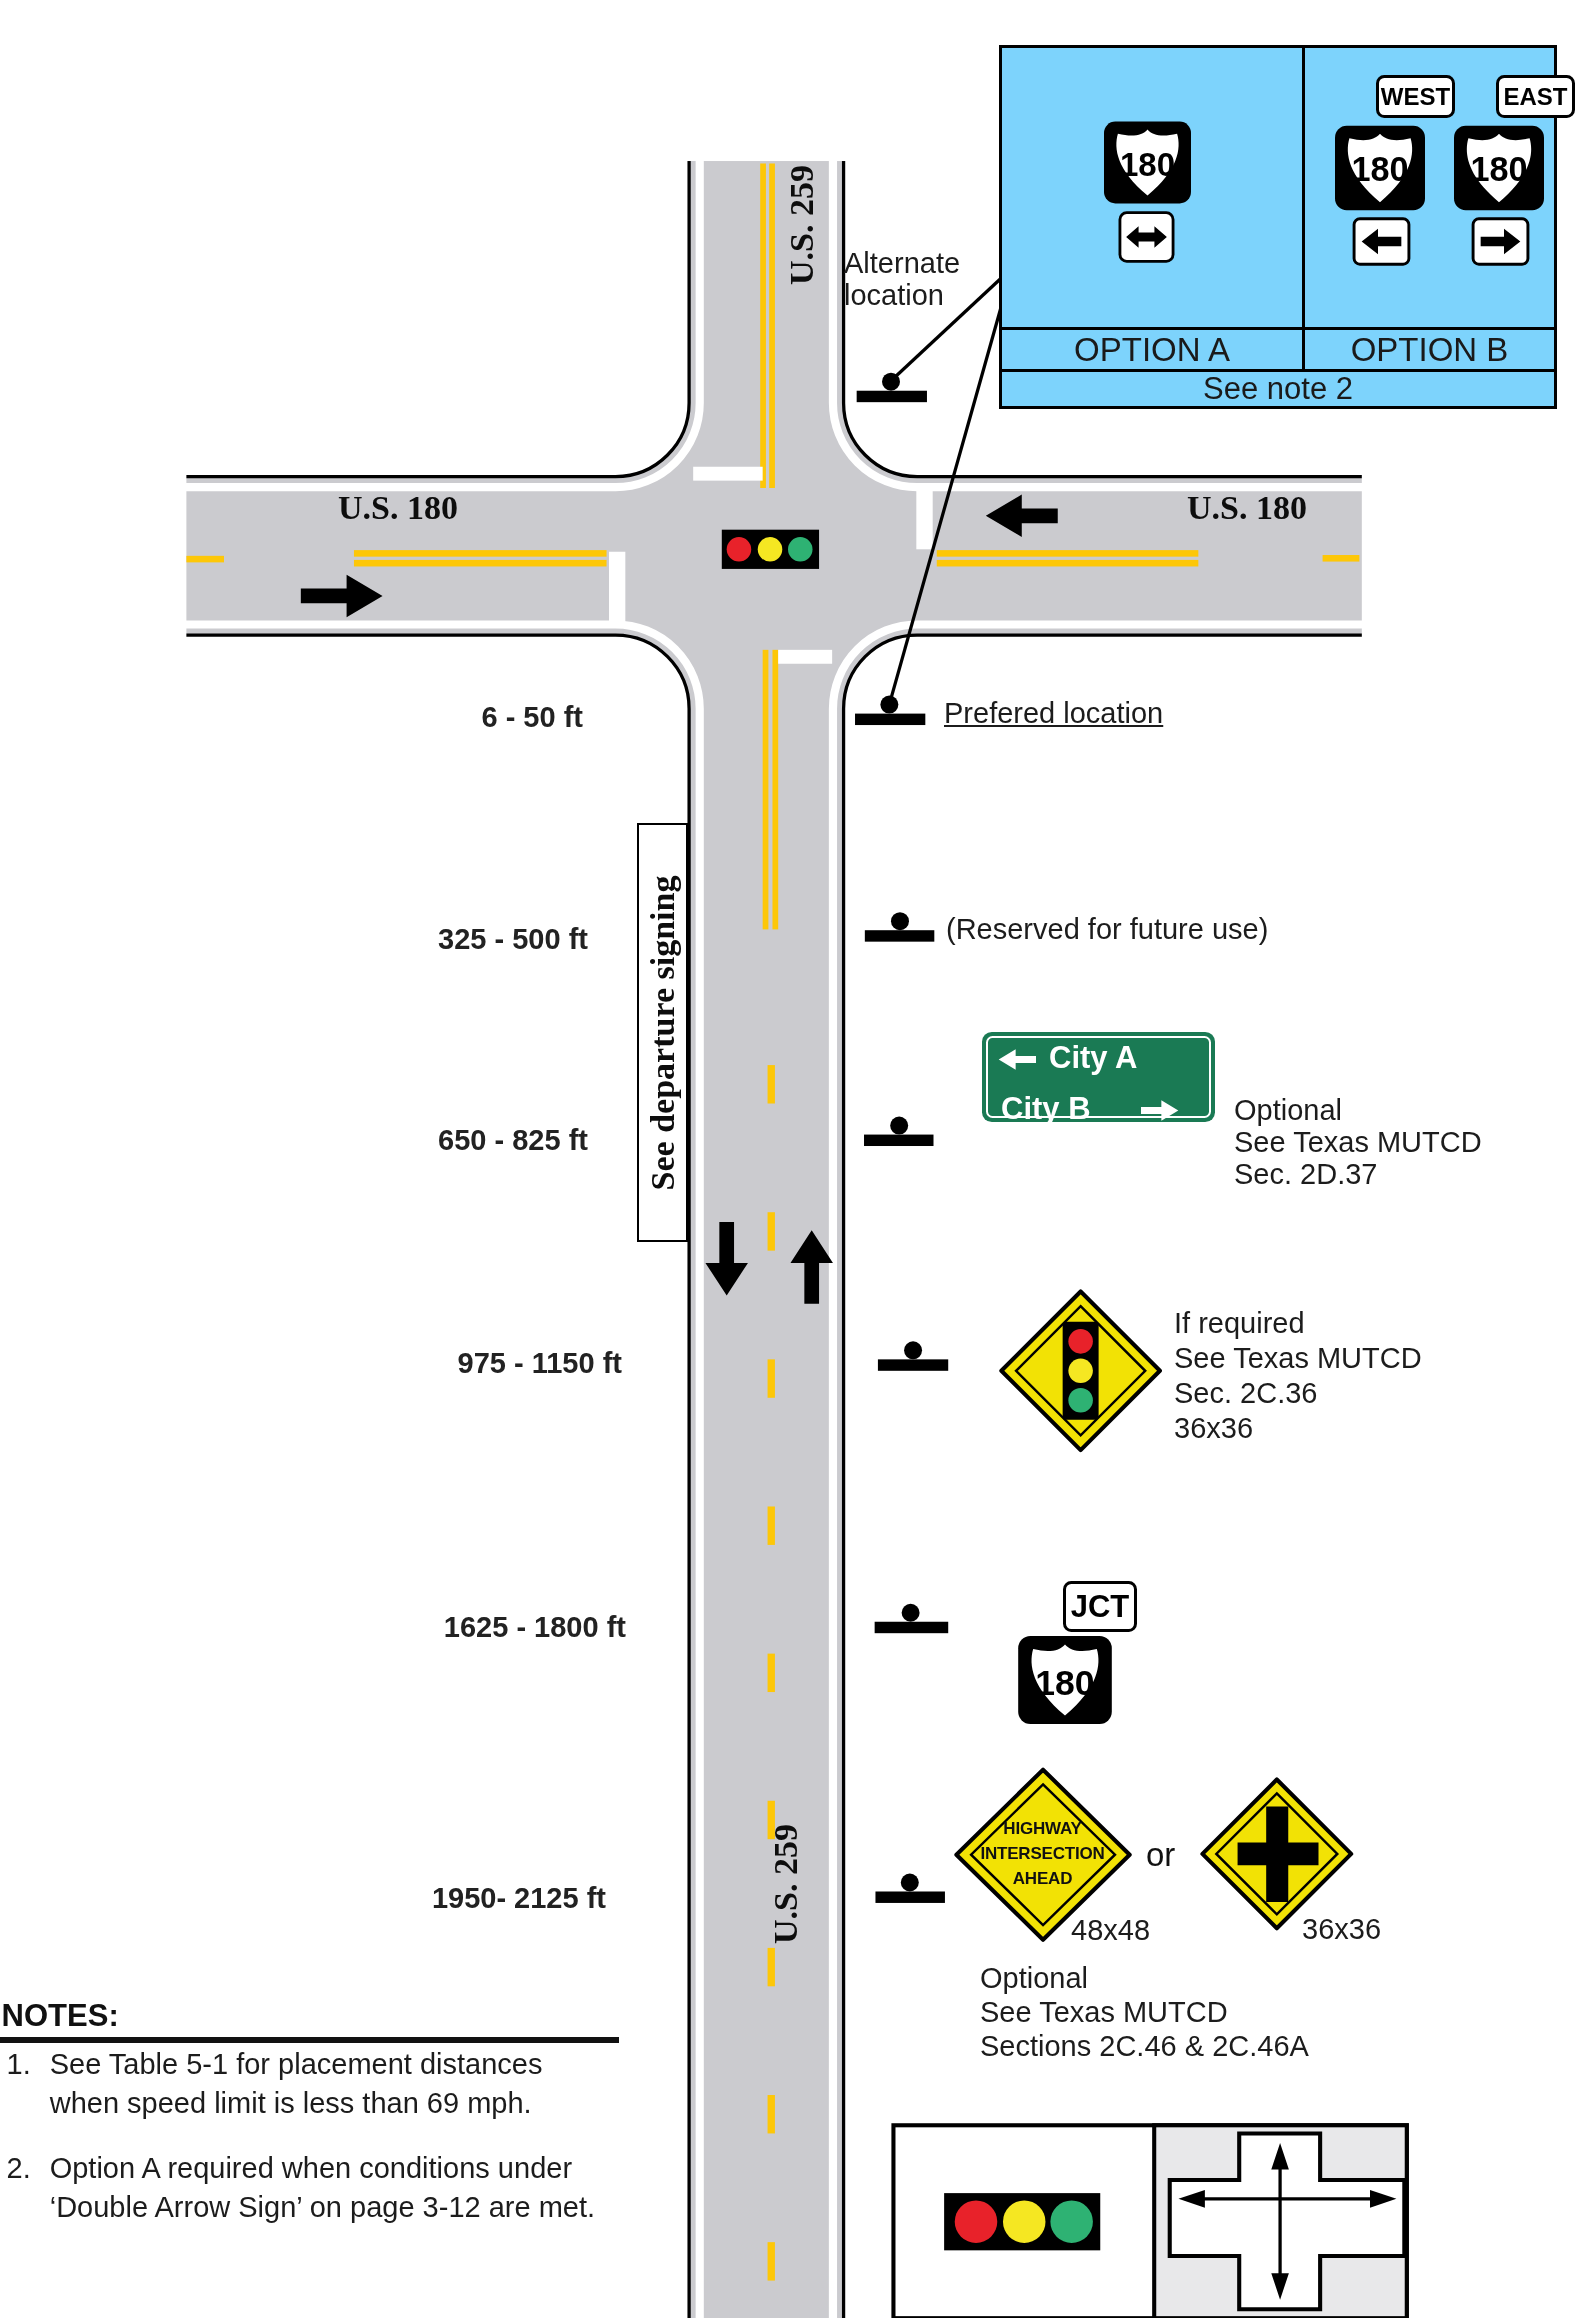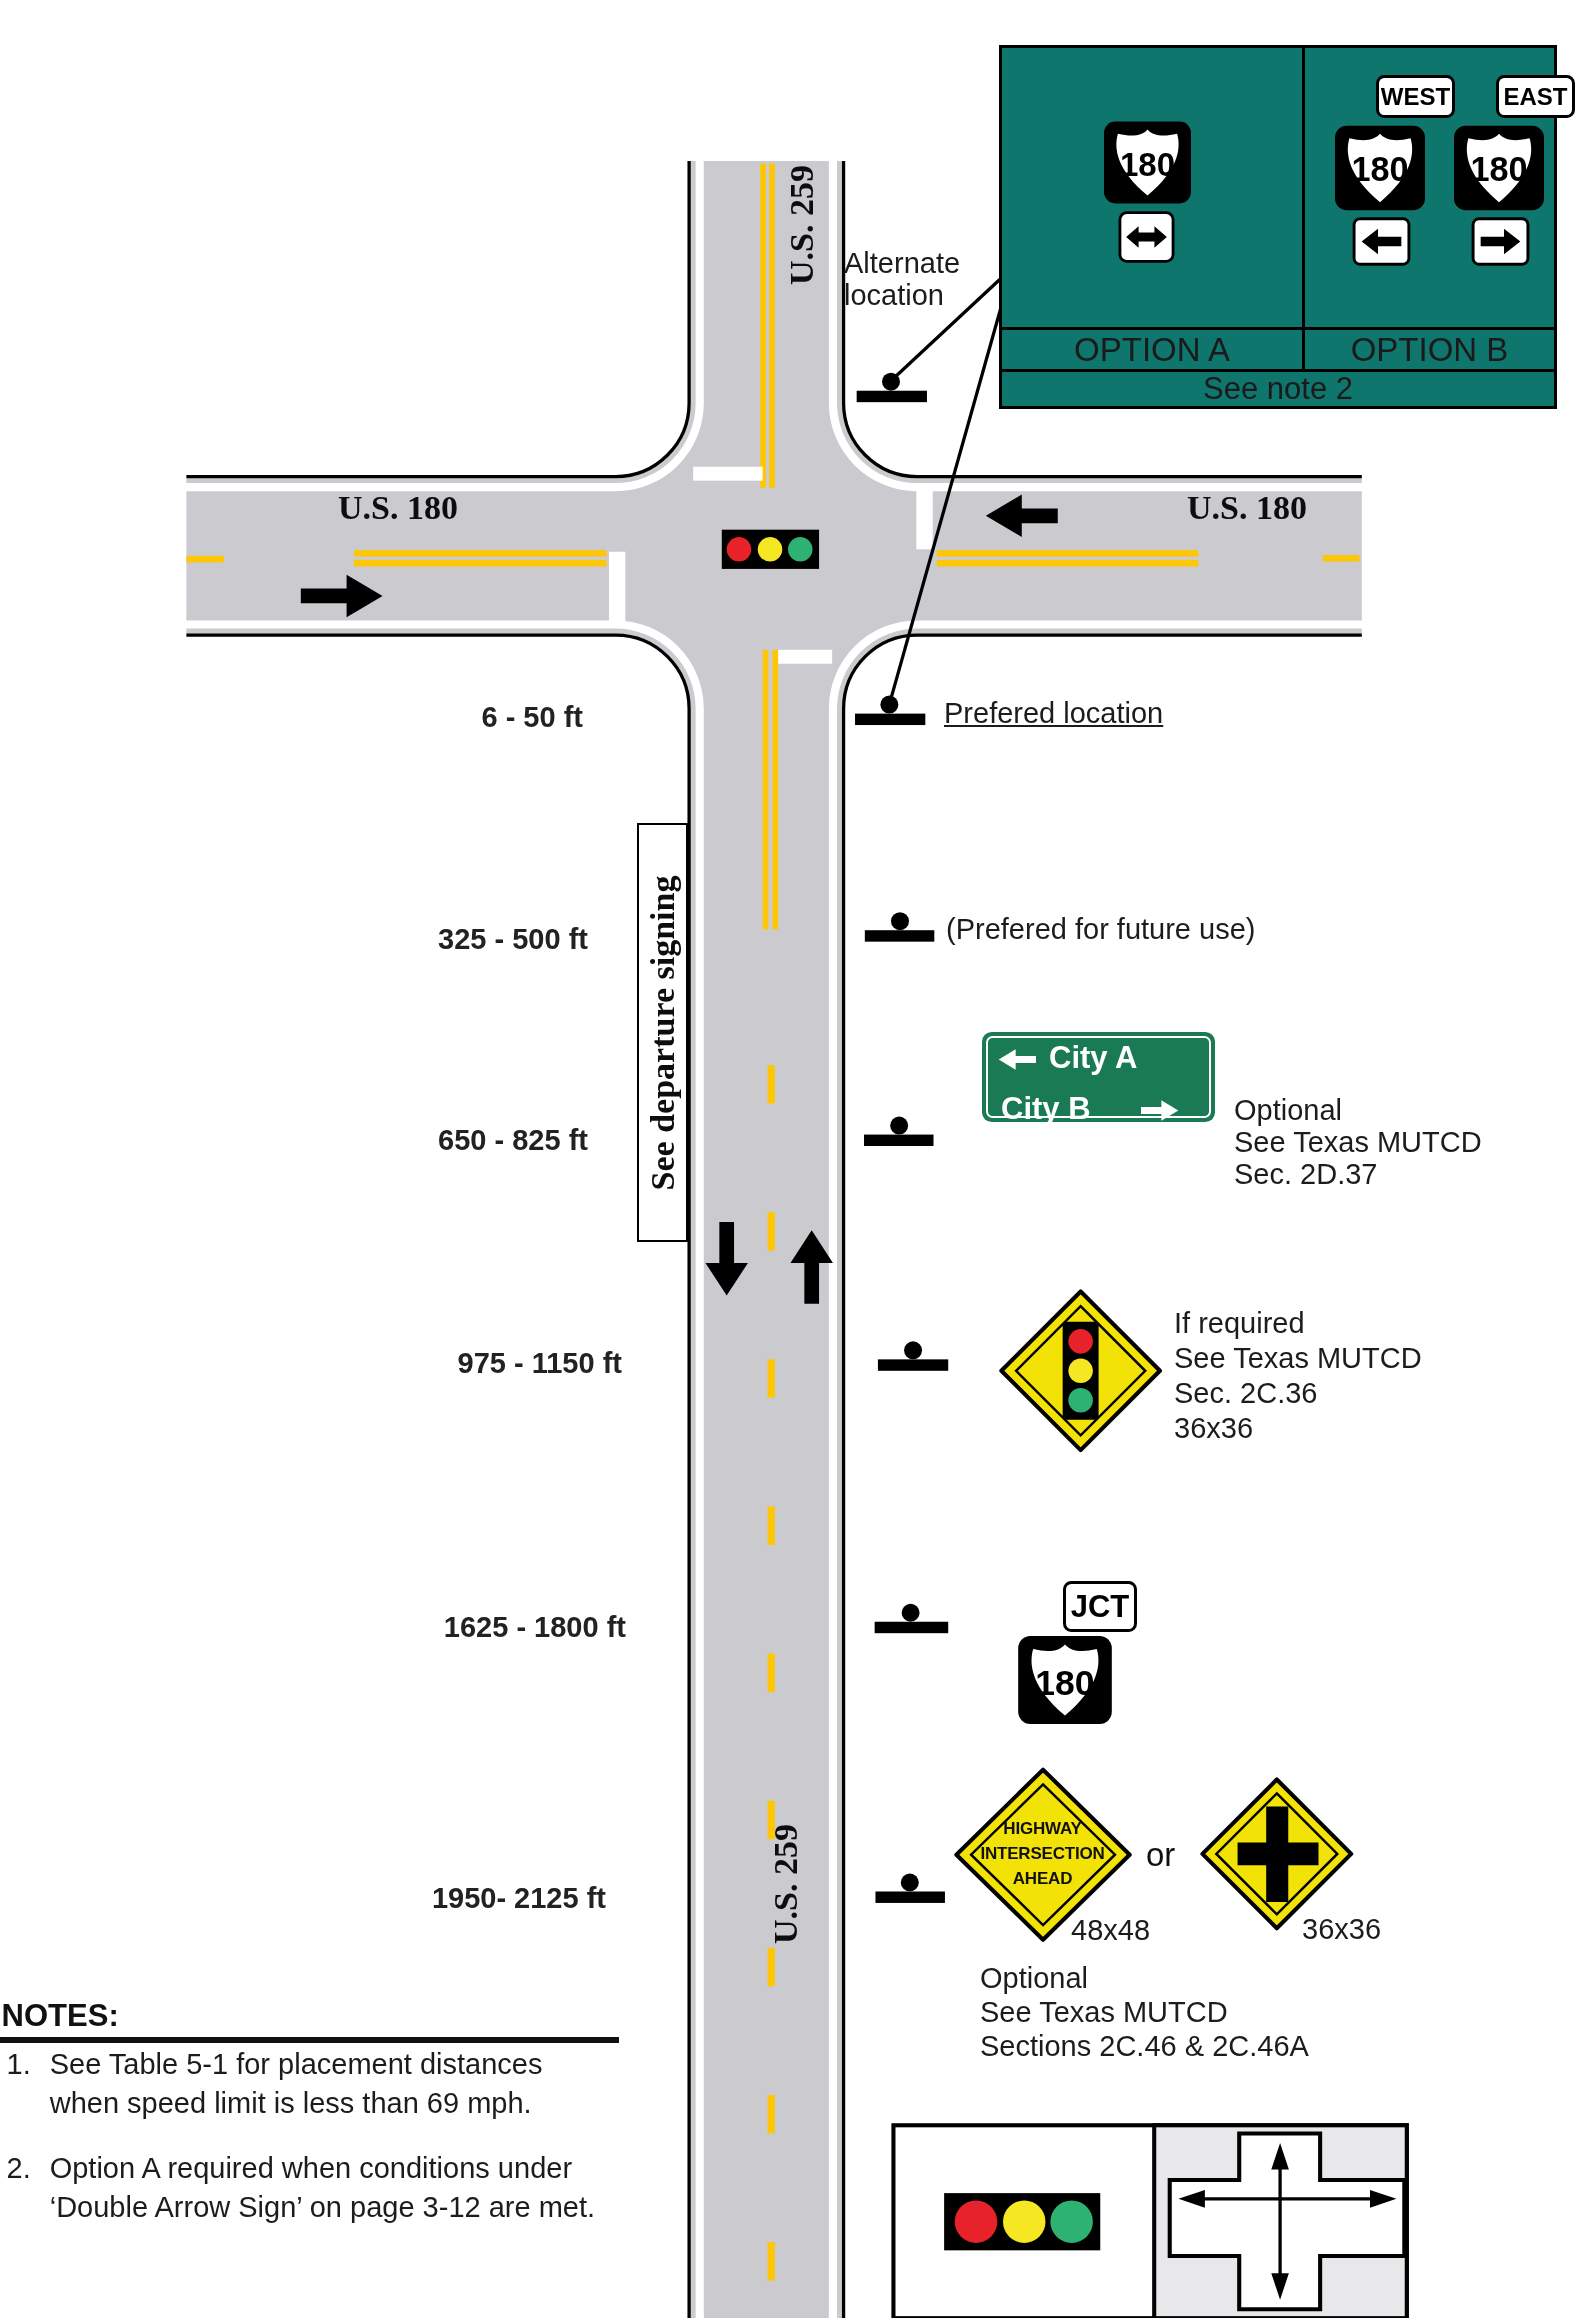--- a/index.html
+++ b/index.html
@@ -184,21 +184,21 @@
   <div class="abs dist" style="left:321px;top:699px;">6 - 50 ft</div>
   <div class="abs dist" style="left:326px;top:921px;">325 - 500 ft</div>
   <div class="abs dist" style="left:326px;top:1122px;">650 - 825 ft</div>
   <div class="abs dist" style="left:360px;top:1345px;">975 - 1150 ft</div>
   <div class="abs dist" style="left:364px;top:1609px;">1625 - 1800 ft</div>
   <div class="abs dist" style="left:344px;top:1880px;">1950-  2125 ft</div>
 
   <div class="abs call pre" style="left:844px;top:247px;line-height:32px;">Alternate
 location</div>
   <div class="abs call" style="left:944px;top:696px;text-decoration:underline;">Prefered location</div>
-  <div class="abs call" style="left:946px;top:912px;">(Prefered for future use)</div>
+  <div class="abs call" style="left:946px;top:912px;">(Reserved for future use)</div>
   <div class="abs call pre" style="left:1234px;top:1094px;line-height:32px;">Optional
 See Texas MUTCD
 Sec. 2D.37</div>
   <div class="abs call pre" style="left:1174px;top:1306px;">If required
 See Texas MUTCD
 Sec. 2C.36
 36x36</div>
   <div class="abs call pre" style="left:980px;top:1961px;line-height:34px;">Optional
 See Texas MUTCD
 Sections 2C.46 &amp; 2C.46A</div>
@@ -226,21 +226,21 @@
     <span>JCT</span>
   </div>
   <div class="abs" style="left:1010px;top:1636px;width:110px;height:88px;">
     <svg width="110" height="88" viewBox="0 0 100 94">
       <rect x="0" y="0" width="100" height="94" rx="13" fill="#000"></rect>
       <path d="M50 9 C44 16 33 18 16 14 C11 31 15 56 50 85 C85 56 89 31 84 14 C67 18 56 16 50 9 Z" fill="#fff"></path>
       <text x="50" y="63" text-anchor="middle" font-family="Liberation Sans, sans-serif" font-weight="bold" font-size="38" fill="#000">180</text>
     </svg>
   </div>
 
-  <div class="abs" style="left:999px;top:45px;width:558px;height:364px;background:#0f766e;border:3.3px solid #000;box-sizing:border-box;">
+  <div class="abs" style="left:999px;top:45px;width:558px;height:364px;background:#7dd3fc;border:3.3px solid #000;box-sizing:border-box;">
     <div class="legendcell" style="left:0;top:0;width:300px;height:279px;"></div>
     <div class="legendcell" style="left:300px;top:0;width:252px;height:279px;border-left:3.3px solid #000;"></div>
     <div class="legendcell optlabel" style="left:0;top:279px;width:300px;height:42px;border-top:3.3px solid #000;">
       <span>OPTION A</span>
     </div>
     <div class="legendcell optlabel" style="left:300px;top:279px;width:252px;height:42px;border-top:3.3px solid #000;border-left:3.3px solid #000;">
       <span>OPTION B</span>
     </div>
     <div class="legendcell optlabel" style="left:0;top:321px;width:552px;height:36px;border-top:3.3px solid #000;font-size:31px;">
       <span>See note 2</span>

